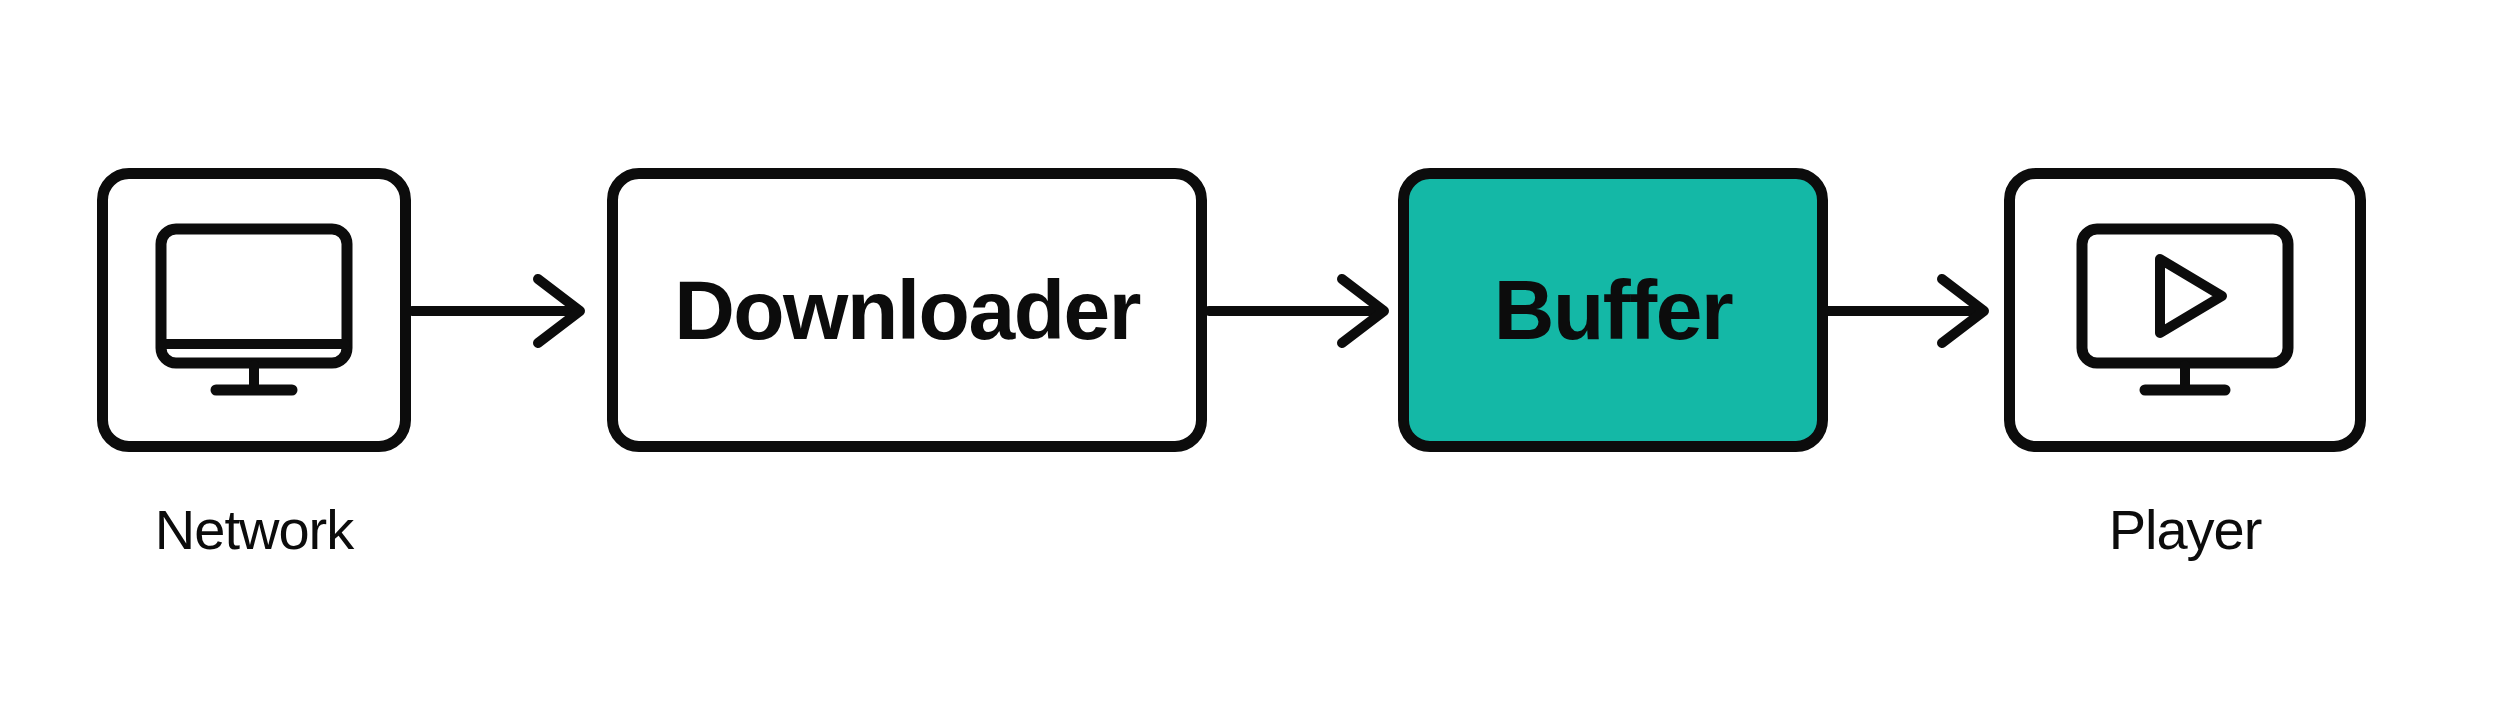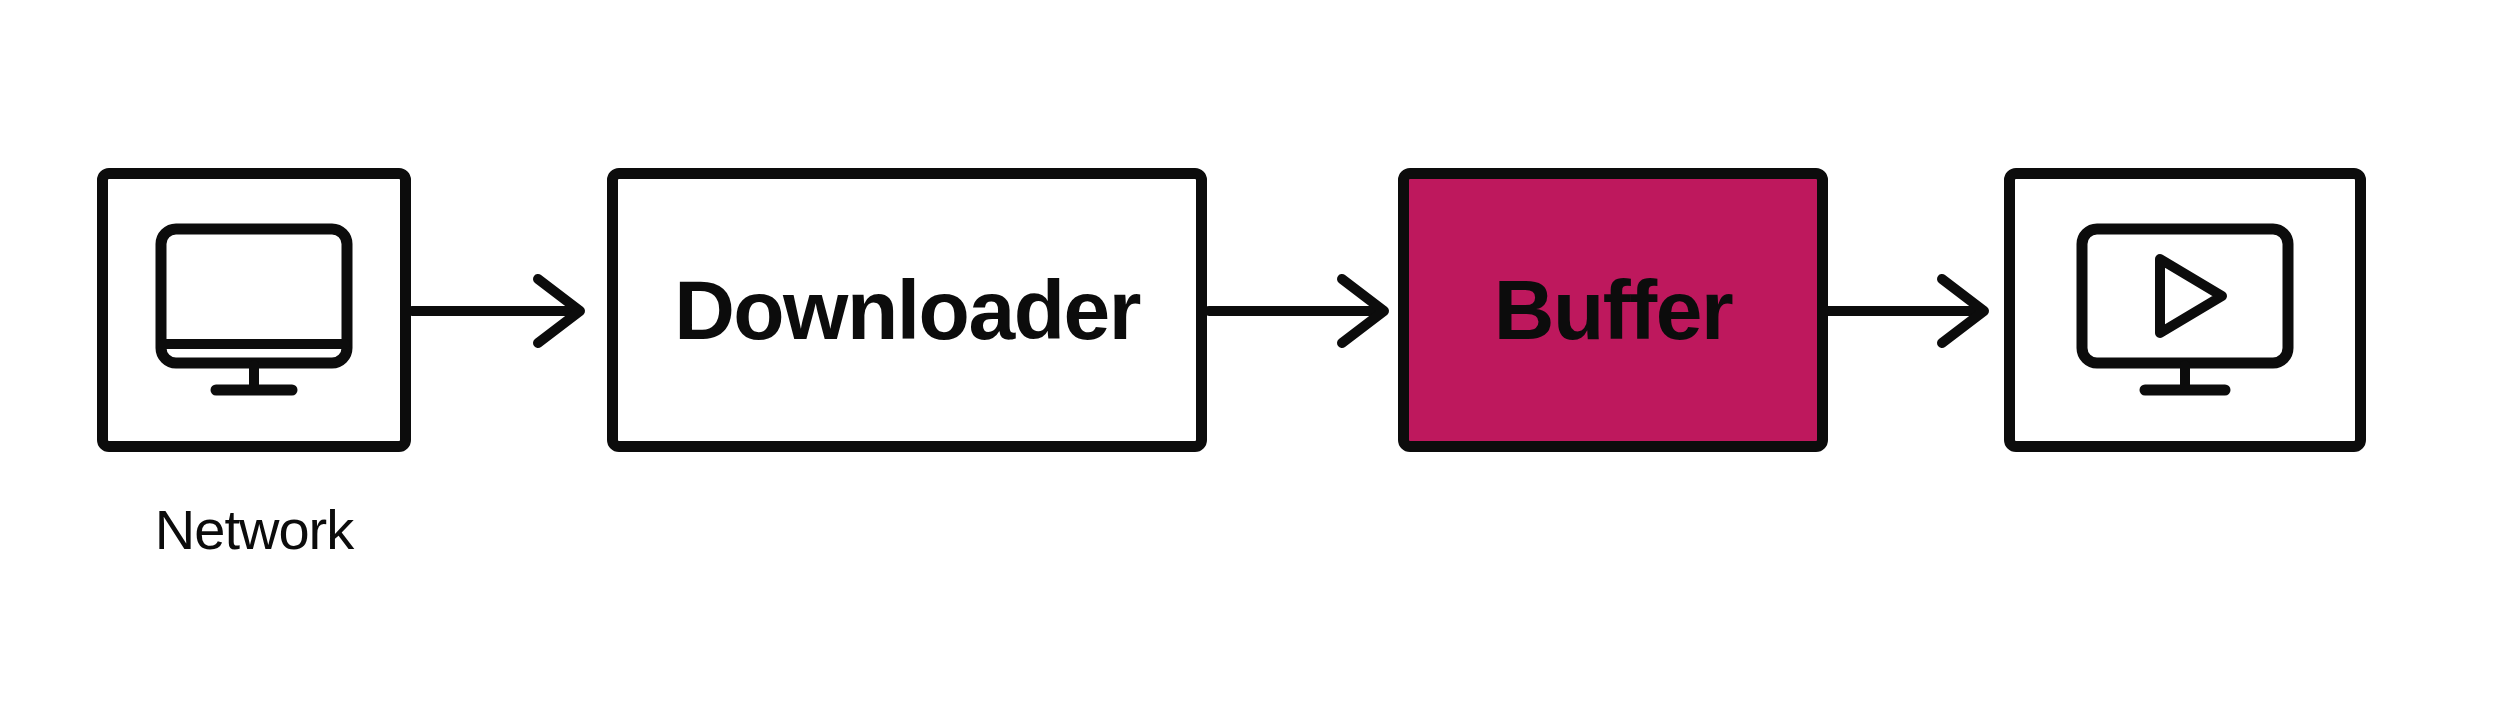--- a/index.html
+++ b/index.html
@@ -26,21 +26,21 @@
     width: 2514px;
     height: 708px;
     pointer-events: none;
   }
   .node {
     position: absolute;
     top: 168px;
     height: 284px;
     box-sizing: border-box;
     border: 11px solid #0c0c0c;
-    border-radius: 12px;
+    border-radius: 32px;
     background: #ffffff;
     display: flex;
     align-items: center;
     justify-content: center;
   }
   #node-network   { left: 97px;   width: 314px; }
   #node-downloader{ left: 607px;  width: 600px; }
   #node-buffer    { left: 1398px; width: 430px; }
   #node-player    { left: 2004px; width: 362px; }
   .node--highlight { background: #addfbc; }
@@ -98,28 +98,29 @@
         <line x1="62" y1="168" x2="138" y2="168" stroke-width="11"></line>
       </g>
     </svg>
   </div>
   <div class="caption" id="caption-network">Network</div>
 
   <div class="node" id="node-downloader">
     <span class="node-label">Downloader</span>
   </div>
 
-  <div class="node node--highlight" id="node-buffer" style="background-color: #be185d; align-items: center;">
+  <div class="node node--highlight" id="node-buffer" style="background-color: #14b8a6; align-items: center;">
     <span class="node-label">Buffer</span>
   </div>
 
   <div class="node" id="node-player">
     <svg class="icon-svg" width="220" height="176" viewBox="0 0 220 176" xmlns="http://www.w3.org/2000/svg">
       <g stroke="#0c0c0c" fill="none" stroke-linecap="round" stroke-linejoin="round">
         <rect x="7" y="7" width="206" height="134" rx="15" stroke-width="11"></rect>
         <path d="M85 37 L147 74 L85 111 Z" stroke-width="10"></path>
         <line x1="110" y1="143" x2="110" y2="165" stroke-width="10"></line>
         <line x1="70" y1="168" x2="150" y2="168" stroke-width="11"></line>
       </g>
     </svg>
   </div>
+  <div class="caption" id="caption-player">Player</div>
 
 </div>
 
 </body></html>

